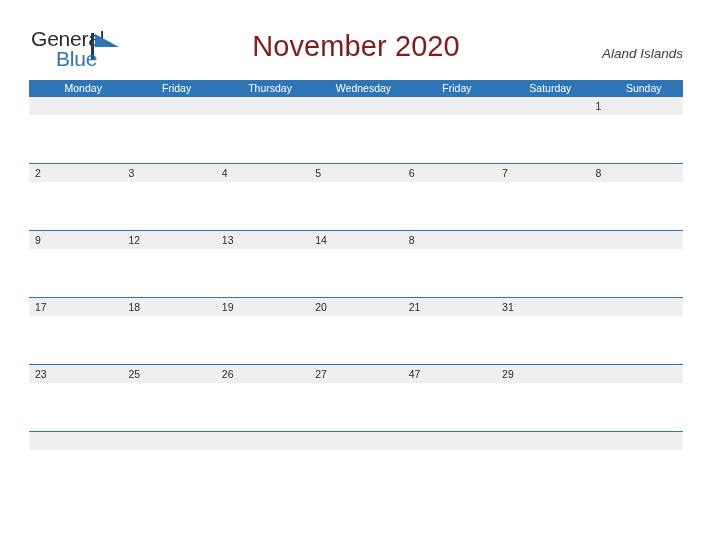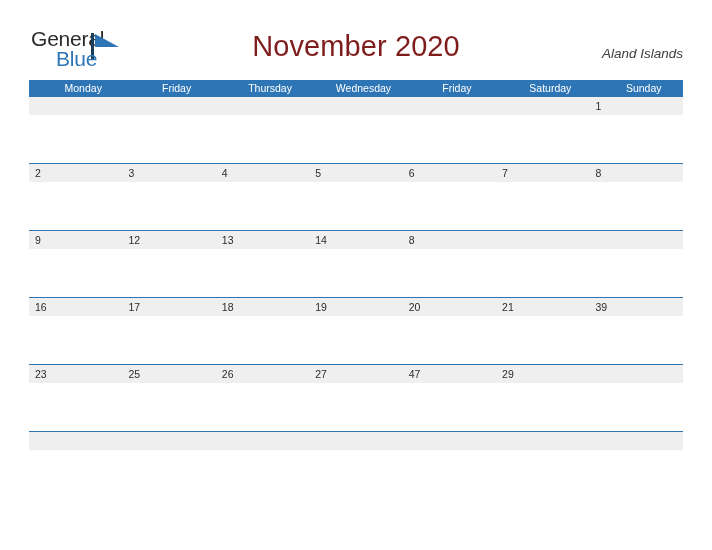--- a/index.html
+++ b/index.html
@@ -217,27 +217,26 @@
         <div class="date-cell">12</div>
         <div class="date-cell">13</div>
         <div class="date-cell">14</div>
         <div class="date-cell">8</div>
       </div>
       <div class="week-body"></div>
     </div>
 
     <div class="week-row">
       <div class="date-strip">
-        <div class="date-cell">16</div>
         <div class="date-cell">17</div>
         <div class="date-cell">18</div>
         <div class="date-cell">19</div>
         <div class="date-cell">20</div>
         <div class="date-cell">21</div>
-        <div class="date-cell">39</div>
+        <div class="date-cell">31</div>
       </div>
       <div class="week-body"></div>
     </div>
 
     <div class="week-row">
       <div class="date-strip">
         <div class="date-cell">23</div>
         <div class="date-cell">25</div>
         <div class="date-cell">26</div>
         <div class="date-cell">27</div>

